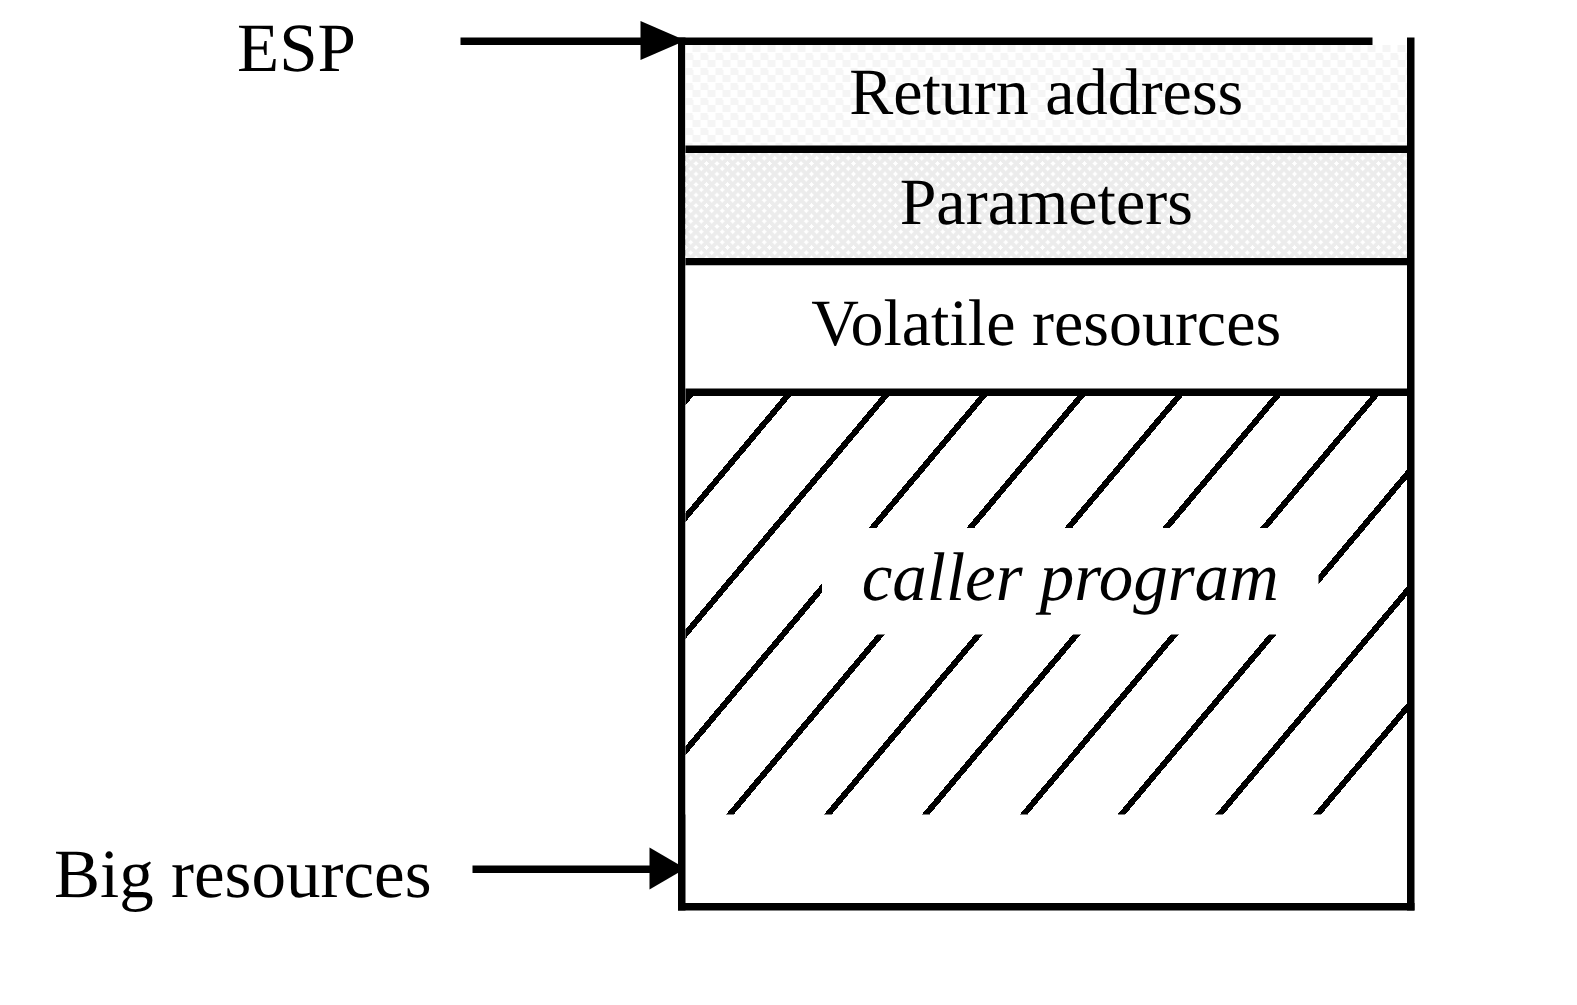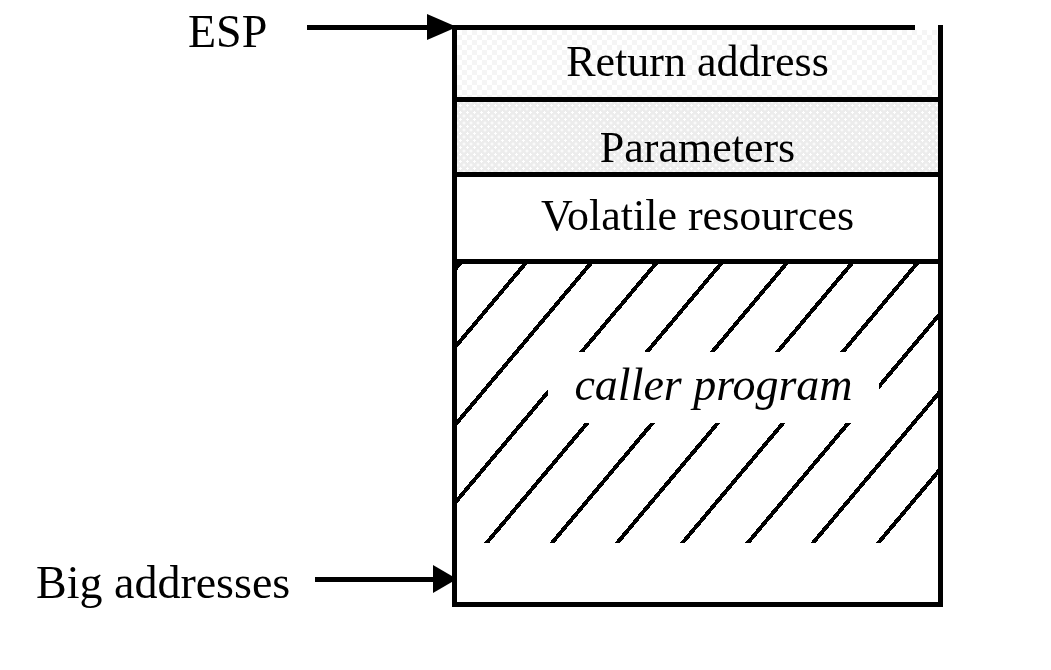--- a/index.html
+++ b/index.html
@@ -17,21 +17,21 @@
     overflow: hidden;
   }
 
   
   .pointer-label {
     position: absolute;
     font-size: 46px;
     line-height: 1;
     white-space: nowrap;
   }
-  .esp-label { left: 188px; top: 9px; }
+  .esp-label { left: 158px; top: 9px; }
   .big-label { left: 36px; top: 560px; }
 
   
   .arrow-line {
     position: absolute;
     height: 5px;
     background: #000000;
   }
   .esp-arrow-line { left: 307px; top: 25px; width: 122px; }
   .big-arrow-line { left: 315px; top: 577px; width: 120px; }
@@ -86,21 +86,20 @@
     background-size: 10px 10px;
   }
   .row-params {
     height: 75px;
     background-color: #ececec;
     background-image:
       radial-gradient(circle, #ffffff 1.3px, rgba(255,255,255,0) 1.4px),
       radial-gradient(circle, #ffffff 1.3px, rgba(255,255,255,0) 1.4px);
     background-size: 7px 7px;
     background-position: 0 0, 3.5px 3.5px;
-    align-items: flex-end;
   }
   .row-volatile {
     height: 87px;
     background: #ffffff;
   }
   .row-label { transform: translateY(-2px); }
 
   
   .hatch-region {
     position: relative;
@@ -129,21 +128,21 @@
 </style>
 </head>
 <body>
 
 <div class="canvas">
 
   <div class="pointer-label esp-label">ESP</div>
   <div class="arrow-line esp-arrow-line"></div>
   <div class="arrow-head esp-arrow-head"></div>
 
-  <div class="pointer-label big-label">Big addresses</div>
+  <div class="pointer-label big-label">Big resources</div>
   <div class="arrow-line big-arrow-line"></div>
   <div class="arrow-head big-arrow-head"></div>
 
   <div class="stack-box">
     <div class="stack-top-border"></div>
 
     <div class="stack-row row-return">
       <span class="row-label">Return address</span>
     </div>
 

